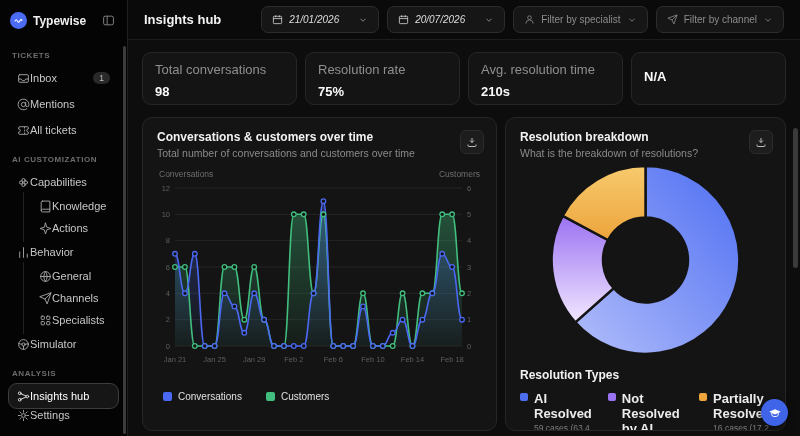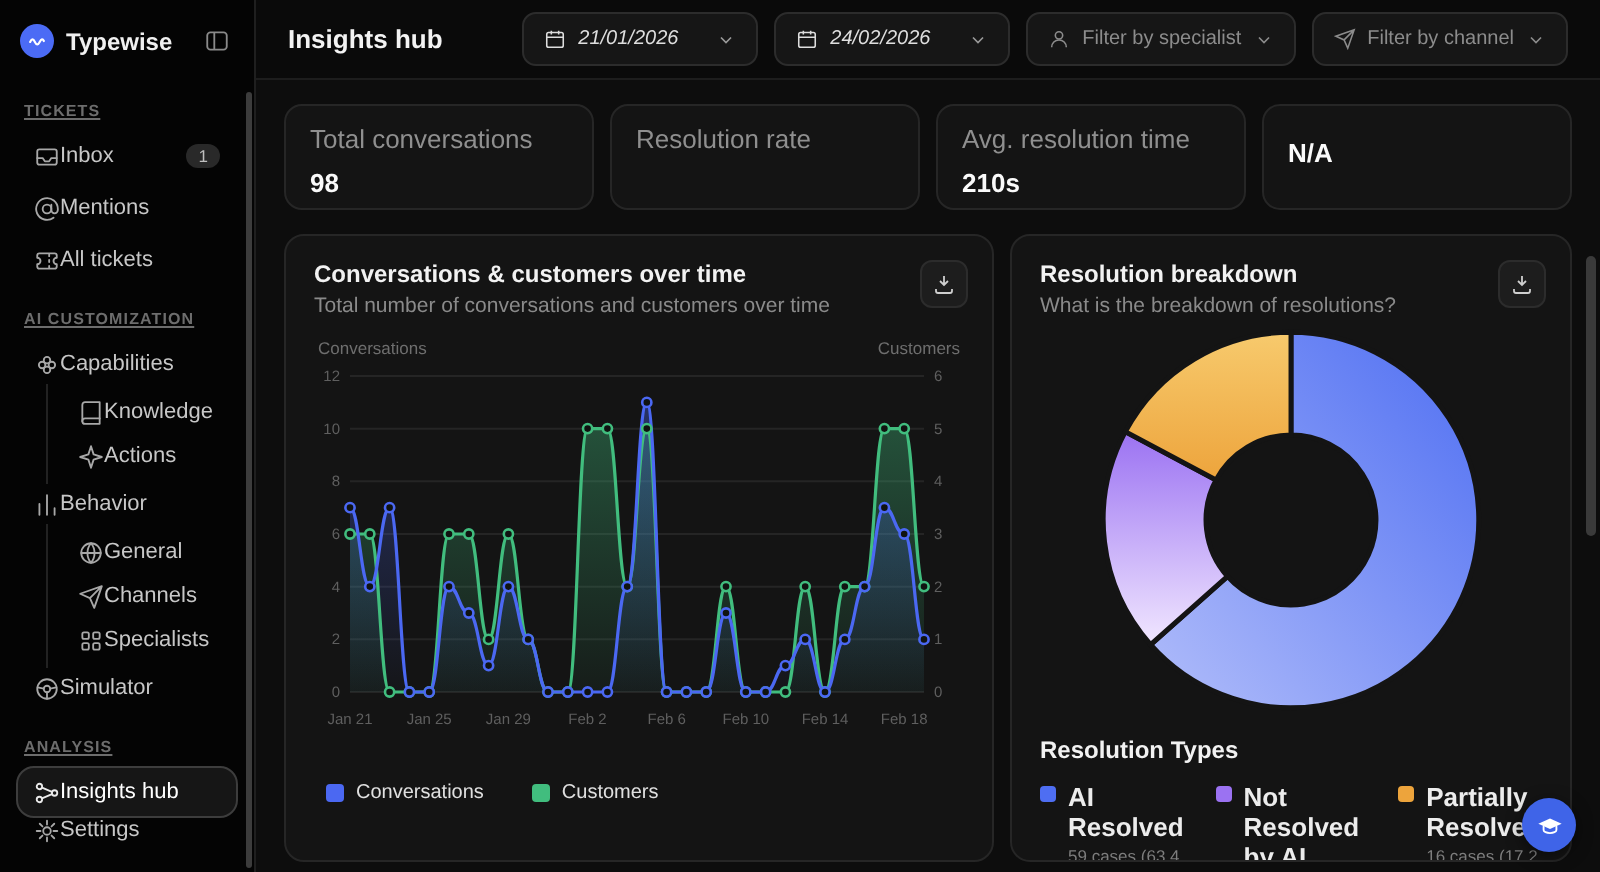--- a/index.html
+++ b/index.html
@@ -7,21 +7,21 @@
   .app { display:flex; width:800px; height:436px; }
 
   
   .sidebar { width:128px; background:#040404; border-right:1px solid #1f1f1f; position:relative; padding:10px 8px; flex-shrink:0; }
   .logo-row { display:flex; align-items:center; gap:6px; padding:2px 2px 10px 2px; }
   .logo { width:17px; height:17px; border-radius:50%; background:#4b6bf5; display:flex; align-items:center; justify-content:center; flex-shrink:0; }
   .logo svg { width:11px; height:11px; color:#fff; }
   .logo-text { font-size:12px; font-weight:700; color:#f0f0f0; flex:1; }
   .collapse-btn { background:none; border:none; color:#8a8a8a; display:flex; padding:2px; cursor:pointer; }
   .collapse-btn svg { width:13px; height:13px; }
-  .section-label { font-size:8px; font-weight:600; letter-spacing:.07em; color:#6d6d6d; margin:12px 4px 5px 4px;text-decoration:underline; }
+  .section-label { font-size:8px; font-weight:600; letter-spacing:.07em; color:#6d6d6d; margin:12px 4px 5px 4px; }
   .side-item { display:flex; align-items:center; height:26px; padding:0 8px; color:#c7c7c7; font-size:11px; border-radius:9px; border:1px solid transparent; cursor:pointer; position:relative; }
   .side-item svg { width:13px; height:13px; color:#a8a8a8; flex-shrink:0; }
   .side-item.indent { height:22px; padding-left:30px; }
   .side-item.indent::before { content:''; position:absolute; left:14px; top:-4px; bottom:-4px; width:1px; background:#222; }
   .side-item.active { border-color:#3d3d3d; background:#161616; color:#fff; }
   .side-item.active svg { color:#e9e9e9; }
   .badge { margin-left:auto; background:#292929; color:#bfbfbf; font-size:8.5px; padding:1px 6px; border-radius:9px; }
   .sidebar-footer { position:absolute; left:8px; right:8px; bottom:8px; }
   .sidebar-scrollbar { position:absolute; right:1px; top:46px; bottom:2px; width:3px; background:#3c3c3c; border-radius:2px; }
 
@@ -207,21 +207,21 @@
         <span>21/01/2026</span>
         <svg class="chev" viewBox="0 0 24 24" fill="none" stroke="currentColor" stroke-width="2" style="margin-left:auto">
             <path d="M6 9l6 6 6-6"></path>
           </svg>
       </button>
       <button class="tb-btn date">
         <svg viewBox="0 0 24 24" fill="none" stroke="currentColor" stroke-width="1.7">
             <rect x="3" y="5" width="18" height="16" rx="2"></rect>
             <path d="M3 10h18M8 3v4M16 3v4"></path>
           </svg>
-        <span>24/02/2026</span>
+        <span>20/07/2026</span>
         <svg class="chev" viewBox="0 0 24 24" fill="none" stroke="currentColor" stroke-width="2" style="margin-left:auto">
             <path d="M6 9l6 6 6-6"></path>
           </svg>
       </button>
       <button class="tb-btn filter">
         <svg viewBox="0 0 24 24" fill="none" stroke="currentColor" stroke-width="1.7">
             <circle cx="12" cy="8" r="4"></circle>
             <path d="M4 21a8 8 0 0 1 16 0"></path>
           </svg>
         <span>Filter by specialist</span>
@@ -241,20 +241,21 @@
     </header>
 
     <div class="content">
       <div class="stats-row" id="statsRow">
           <div class="stat-card">
             <div class="stat-label">Total conversations</div>
             <div class="stat-value">98</div>
           </div>
           <div class="stat-card">
             <div class="stat-label">Resolution rate</div>
+            <div class="stat-value">75%</div>
           </div>
           <div class="stat-card">
             <div class="stat-label">Avg. resolution time</div>
             <div class="stat-value">210s</div>
           </div>
           <div class="stat-card">
             <div class="stat-value">N/A</div>
           </div>
         </div>
 

